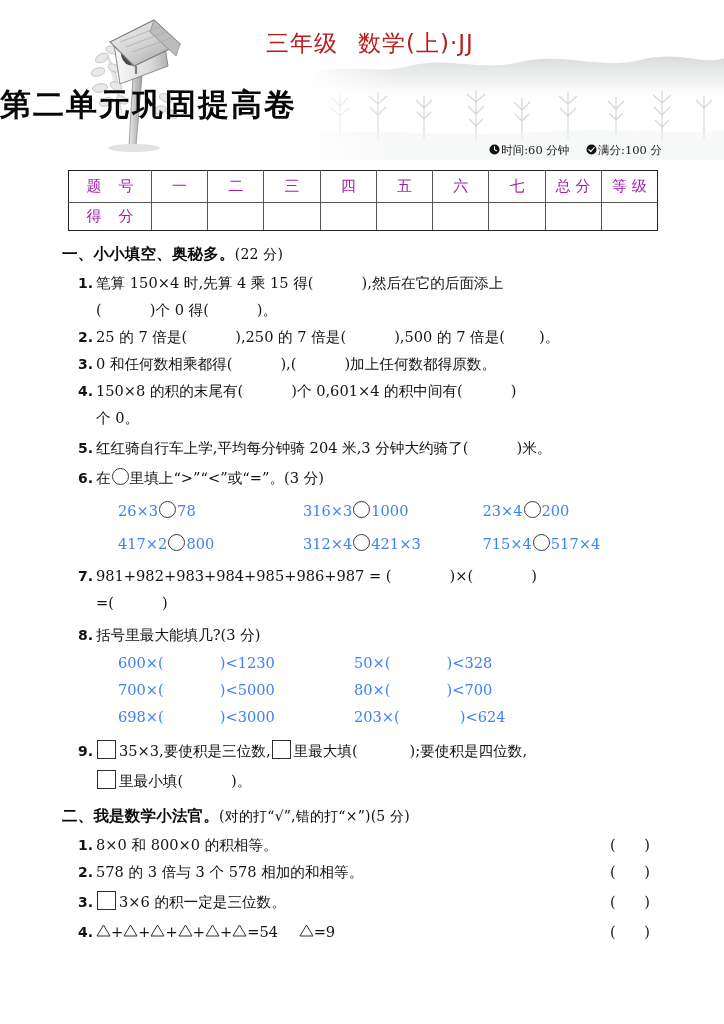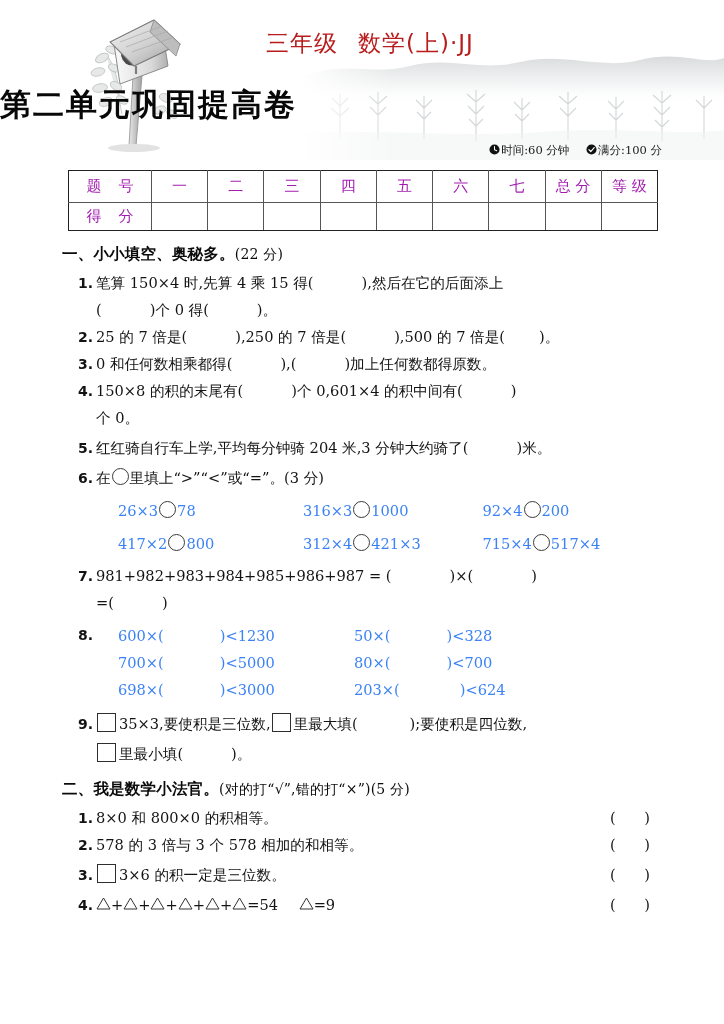--- a/index.html
+++ b/index.html
@@ -388,38 +388,39 @@
       <span class="cont"><span>红红骑自行车上学,平均每分钟骑 204 米,3 分钟大约骑了(</span><span class="blank"></span><span>)米。</span></span>
     </div>
 
     <div class="q" style="margin-top:4px">
       <span class="num">6.</span>
       <span class="cont"><span>在</span><span class="circle"></span><span>里填上“&gt;”“&lt;”或“=”。(3 分)</span></span>
     </div>
     <div class="rowline cols" style="margin-top:6px">
       <span class="c c1 nowrap"><span>26×3</span><span class="circle"></span><span>78</span></span>
       <span class="c c2 nowrap"><span>316×3</span><span class="circle"></span><span>1000</span></span>
-      <span class="c c3 nowrap"><span>92×4</span><span class="circle"></span><span>200</span></span>
+      <span class="c c3 nowrap"><span>23×4</span><span class="circle"></span><span>200</span></span>
     </div>
     <div class="rowline cols" style="margin-top:6px">
       <span class="c c1 nowrap"><span>417×2</span><span class="circle"></span><span>800</span></span>
       <span class="c c2 nowrap"><span>312×4</span><span class="circle"></span><span>421×3</span></span>
       <span class="c c3 nowrap"><span>715×4</span><span class="circle"></span><span>517×4</span></span>
     </div>
 
     <div class="q" style="margin-top:6px">
       <span class="num">7.</span>
       <span class="cont"><span>981+982+983+984+985+986+987 = (</span><span class="blank" style="min-width:58px"></span><span>)×(</span><span class="blank" style="min-width:58px"></span><span>)</span></span>
     </div>
     <div class="q" style="padding-left:96px">
       <span class="cont"><span>=(</span><span class="blank"></span><span>)</span></span>
     </div>
 
     <div class="q" style="margin-top:6px">
       <span class="num">8.</span>
+      <span class="cont">括号里最大能填几?(3 分)</span>
     </div>
     <div class="rowline cols">
       <span class="c" style="width:236px"><span>600×(</span><span class="blank" style="min-width:56px"></span><span>)&lt;1230</span></span>
       <span class="c"><span>50×(</span><span class="blank" style="min-width:56px"></span><span>)&lt;328</span></span>
     </div>
     <div class="rowline cols">
       <span class="c" style="width:236px"><span>700×(</span><span class="blank" style="min-width:56px"></span><span>)&lt;5000</span></span>
       <span class="c"><span>80×(</span><span class="blank" style="min-width:56px"></span><span>)&lt;700</span></span>
     </div>
     <div class="rowline cols">

